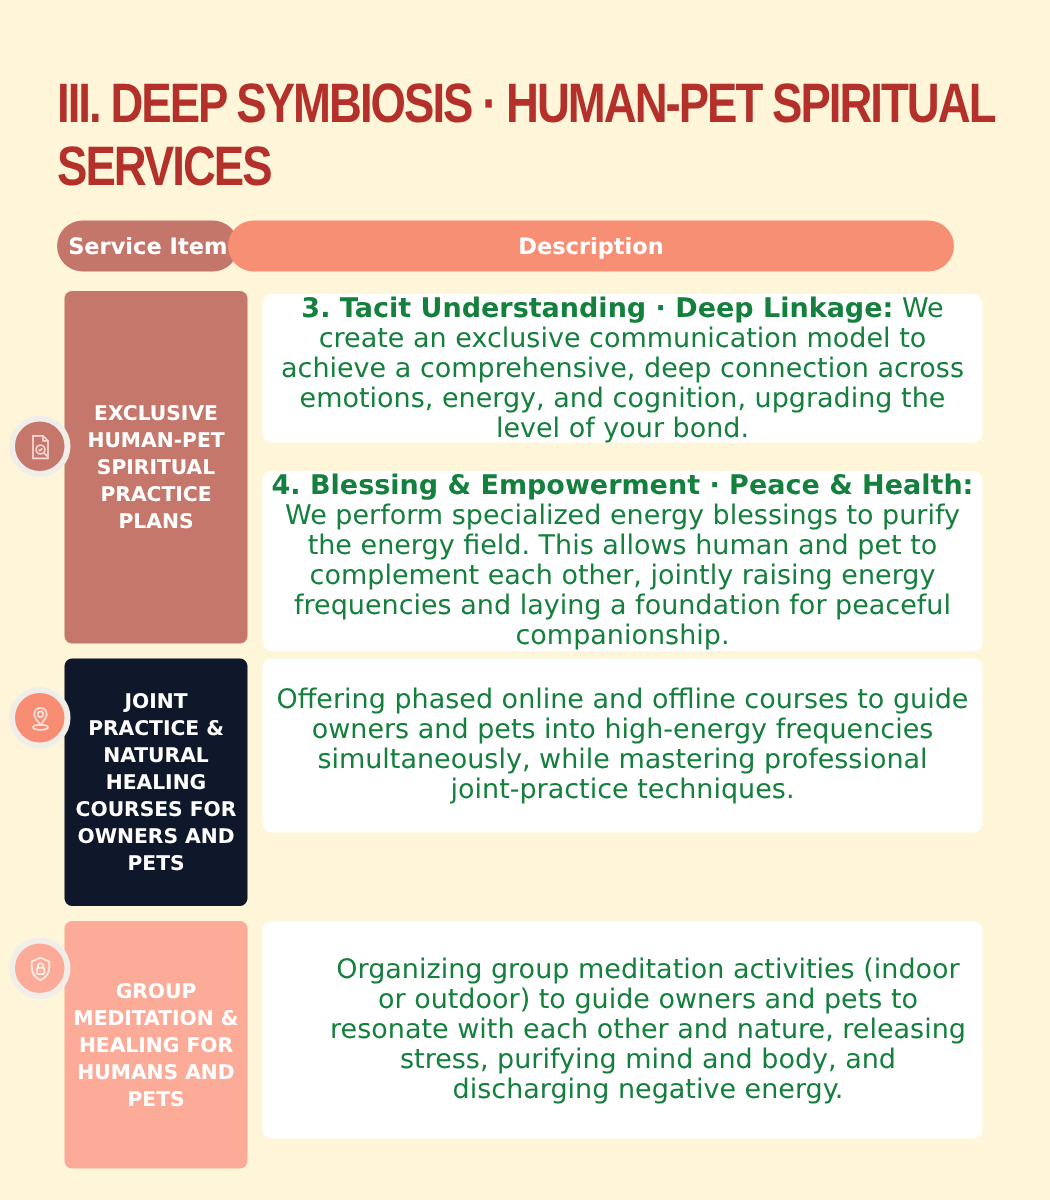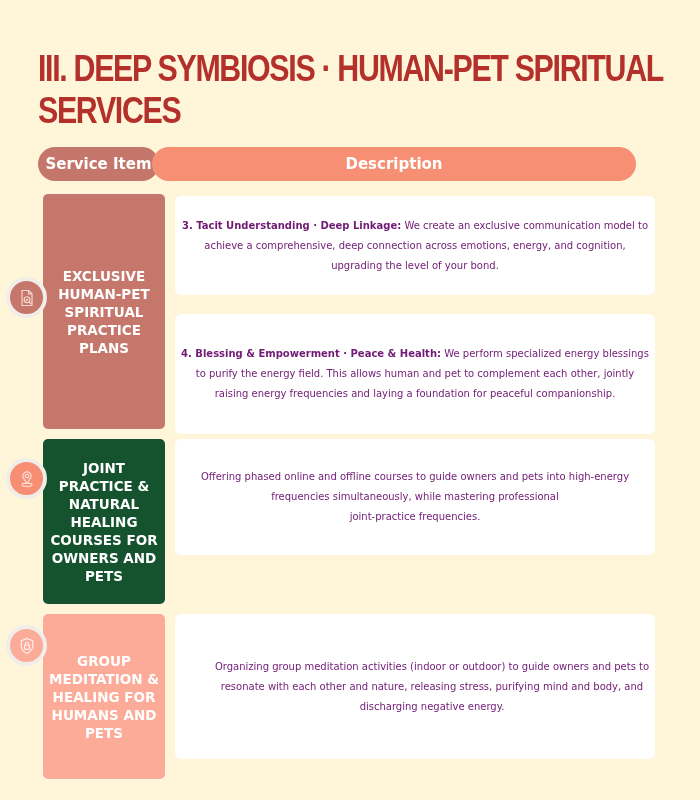--- a/index.html
+++ b/index.html
@@ -44,31 +44,31 @@
     color: #fff;
     font-family: "DejaVu Sans", sans-serif;
     font-weight: bold;
     font-size: 13.5px;
     line-height: 18px;
     text-align: center;
     display: flex; align-items: center; justify-content: center;
     padding: 12px 2px;
   }
   .c1 { top: 194px; height: 235px; background: #c5776b; }
-  .c2 { top: 439px; height: 165px; background: #14532d; }
+  .c2 { top: 439px; height: 165px; background: #0f172a; }
   .c3 { top: 614px; height: 165px; background: #fcab98; justify-content: center; }
 
   .box {
     position: absolute;
     left: 175px; width: 480px;
     background: #ffffff;
     border-radius: 6px;
-    color: #701a75;
+    color: #15803d;
     font-family: "DejaVu Sans", sans-serif;
-    font-size: 10px;
+    font-size: 18px;
     line-height: 20px;
     text-align: center;
     display: flex; align-items: center; justify-content: center;
     padding: 0 4px;
   }
   .box b { font-weight: bold; }
   .b1 { top: 196px; height: 99px; }
   .b2 { top: 314px; height: 120px; }
   .b3 { top: 439px; height: 116px; }
   .b4 { top: 614px; height: 145px; padding-left: 38px; }
@@ -116,21 +116,21 @@
   <span>JOINT PRACTICE &amp; NATURAL HEALING COURSES FOR OWNERS AND PETS</span>
 </div>
 <div class="icon i2">
   <svg viewBox="0 0 24 24" fill="none" stroke="#fde4dc" stroke-width="1.4">
     <path d="M12 17c-3-3.5-5-6-5-8.5a5 5 0 0 1 10 0c0 2.5-2 5-5 8.5z"></path>
     <circle cx="12" cy="8.5" r="2.2"></circle>
     <ellipse cx="12" cy="19" rx="6" ry="2"></ellipse>
   </svg>
 </div>
 <div class="box b3">
-  <p><span>Offering phased online and offline courses to guide owners and pets into high-energy frequencies simultaneously, while mastering professional</span><br><span>joint-practice frequencies.</span></p>
+  <p><span>Offering phased online and offline courses to guide owners and pets into high-energy frequencies simultaneously, while mastering professional</span><br><span>joint-practice techniques.</span></p>
 </div>
 
 <div class="cell-left c3">
   <span>GROUP MEDITATION &amp; HEALING FOR HUMANS AND PETS</span>
 </div>
 <div class="icon i3">
   <svg viewBox="0 0 24 24" fill="none" stroke="#fff0ea" stroke-width="1.4">
     <path d="M12 3l7 3v5c0 4.5-3 8-7 10-4-2-7-5.5-7-10V6z"></path>
     <rect x="9" y="11" width="6" height="5" rx="1"></rect>
     <path d="M10 11V9.5a2 2 0 0 1 4 0V11"></path>

